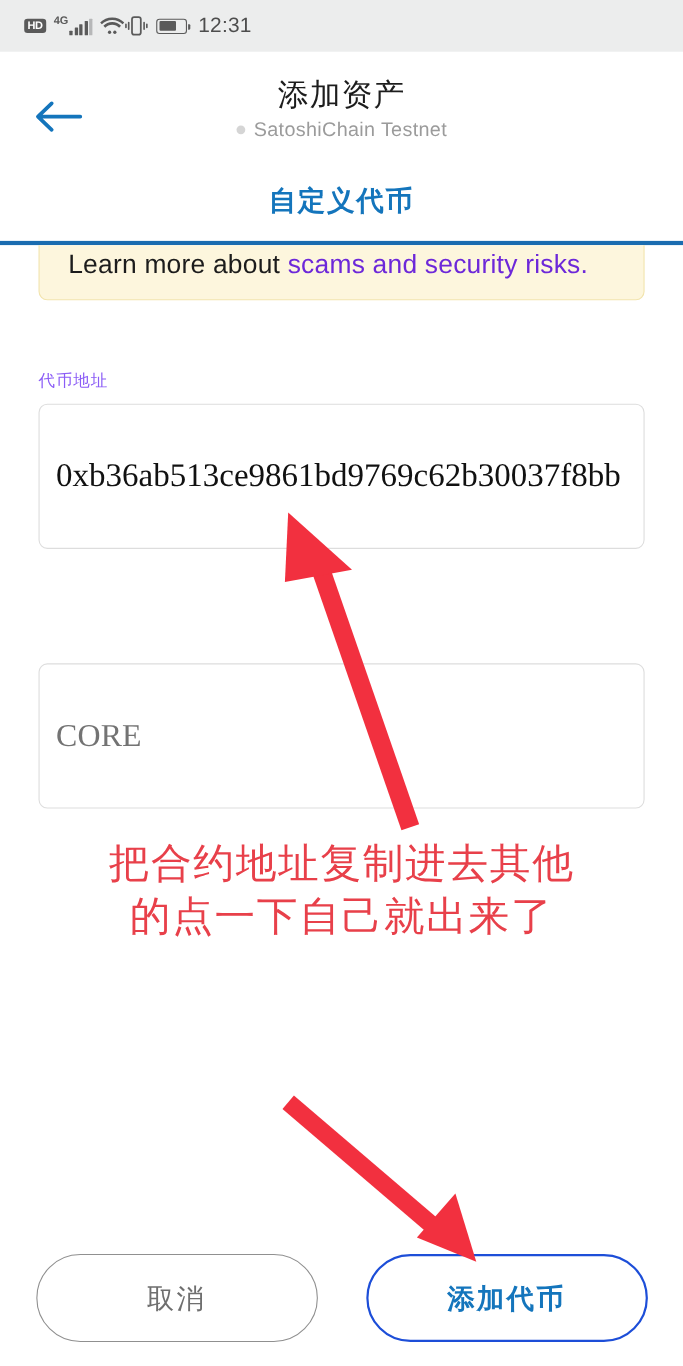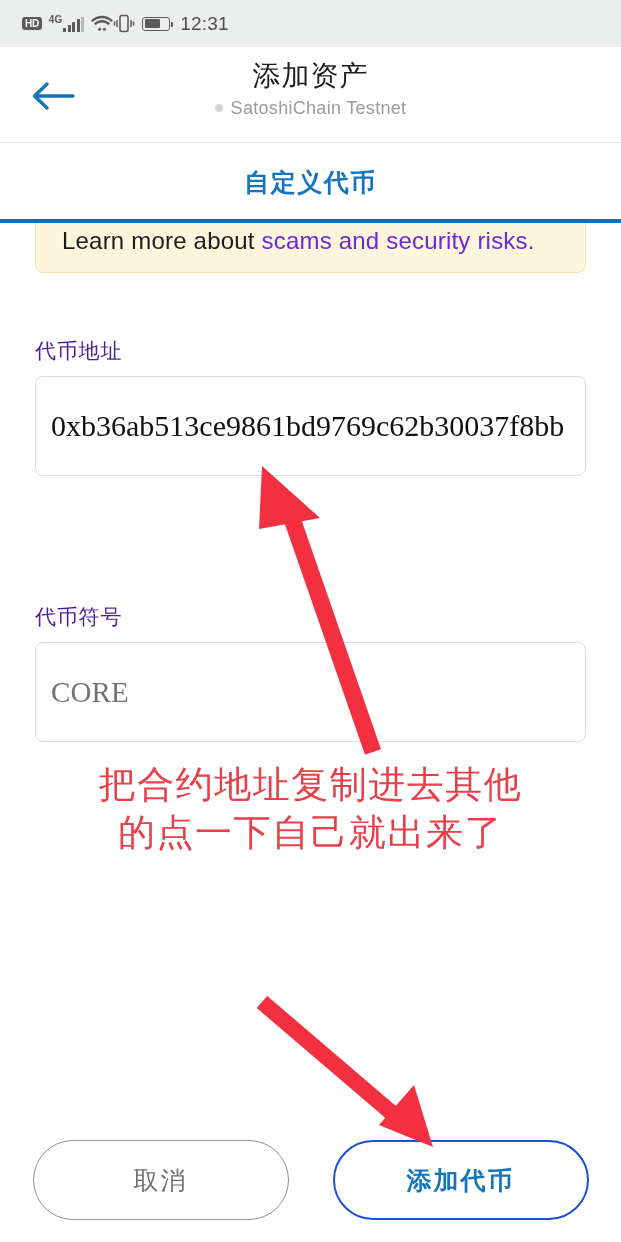--- a/index.html
+++ b/index.html
@@ -89,21 +89,21 @@
   .clock {
     font-size: 19px;
     color: #4d4d4d;
     margin-left: 3px;
     letter-spacing: 0.2px;
   }
 
   
   .appbar {
     position: absolute;
-    top: 47px; left: 0;
+    top: 57px; left: 0;
     width: 621px; height: 96px;
     background: #ffffff;
     border-bottom: 1px solid #e6e6e6;
   }
   .back-btn {
     position: absolute;
     left: 24px; top: 24px;
     width: 58px; height: 50px;
     display: flex;
     align-items: center;
@@ -189,37 +189,37 @@
   }
   .warn-link { color: #6d28d9; }
 
   
   .field {
     position: absolute;
     left: 35px;
     width: 551px;
   }
   .field-label {
-    font-size: 21px;
-    color: #4c1d95;
+    font-size: 15px;
+    color: #8b5cf6;
     letter-spacing: 0.8px;
     margin-bottom: 11px;
     display: block;
   }
   .field-box {
     width: 551px;
     border: 1.5px solid #dddddd;
     border-radius: 8px;
     background: #ffffff;
     display: flex;
     align-items: center;
     padding: 0 15px;
     cursor: text;
   }
-  .field-box.tall { height: 100px; }
+  .field-box.tall { height: 132px; }
   .field-value-serif {
     font-family: "Liberation Serif", serif;
     font-size: 29px;
     color: #737373;
     letter-spacing: 0.1px;
     white-space: nowrap;
     overflow: hidden;
   }
   .field-value-mono {
     font-family: "Liberation Serif", serif;
@@ -365,21 +365,20 @@
     </div>
 
     <div class="field" id="field-address">
       <span class="field-label">代币地址</span>
       <div class="field-box tall">
         <span class="field-value-mono">0xb36ab513ce9861bd9769c62b30037f8bb</span>
       </div>
     </div>
 
     <div class="field" id="field-symbol">
-      <span class="field-label">代币符号</span>
       <div class="field-box tall">
         <span class="field-value-serif">CORE</span>
       </div>
     </div>
 
     <div class="annotation">
       <div>把合约地址复制进去其他</div>
       <div>的点一下自己就出来了</div>
     </div>
 

